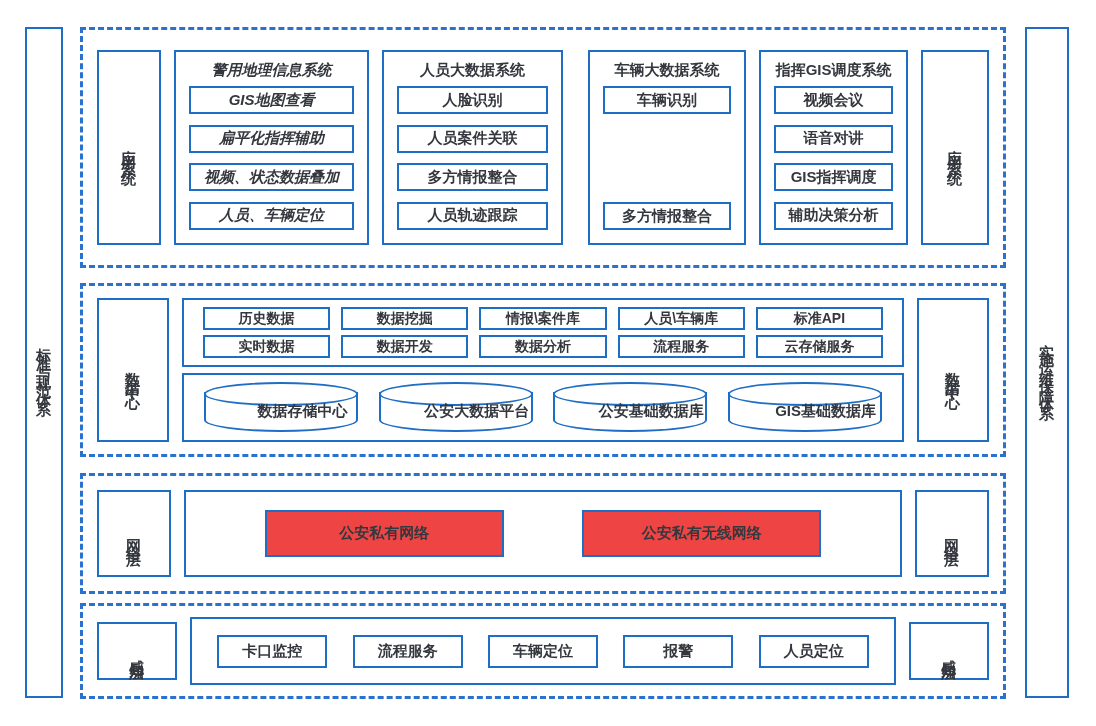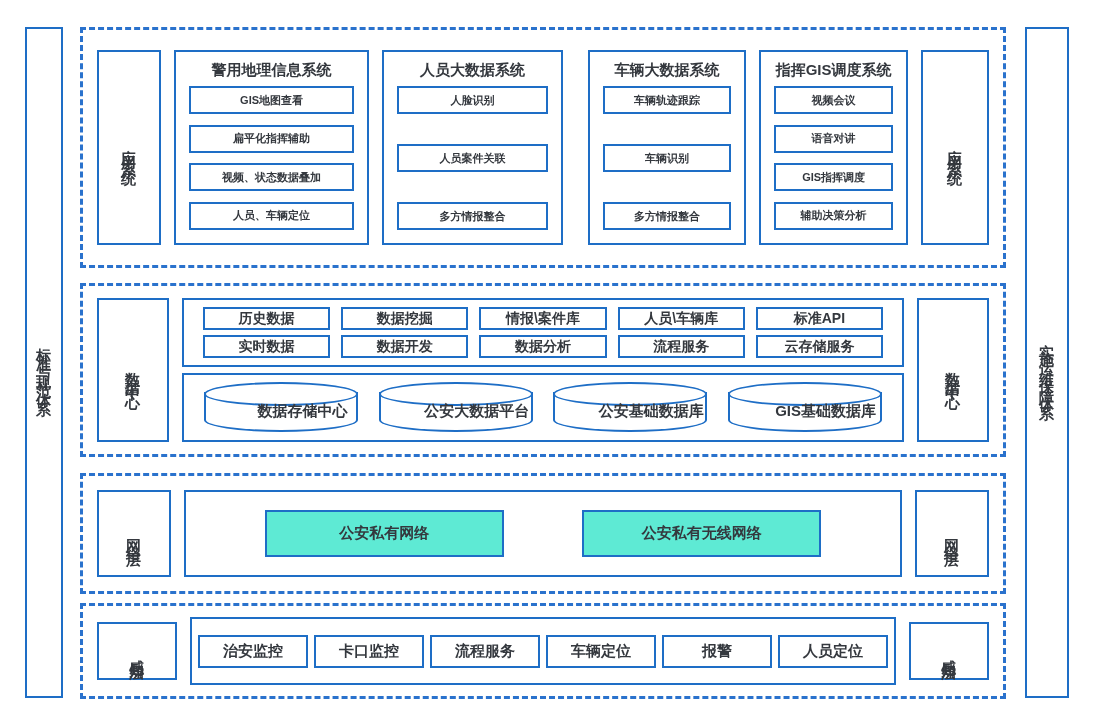--- a/index.html
+++ b/index.html
@@ -29,25 +29,25 @@
   .layer-perception{top:603px;height:96px;padding:10px 14px;gap:13px;align-items:center;}
 
   .label-box{border:2px solid var(--blue);display:flex;align-items:center;
     justify-content:center;background:#fff;flex:none;}
   .label-box .v-text{letter-spacing:7px;text-indent:7px;}
 
   
   .app-label{width:64px;}
   .panel{border:2px solid var(--blue);padding:5px 13px 13px;display:flex;
     flex-direction:column;background:#fff;}
-  .p1{flex:203;} .p2{flex:185;} .p3{flex:158;margin-left:12px;} .p4{flex:146;}
+  .p1{flex:203;font-style:italic;} .p2{flex:185;} .p3{flex:158;margin-left:12px;} .p4{flex:146;}
   .panel-title{text-align:center;font-weight:700;font-size:15px;line-height:26px;height:26px;flex:none;}
   .panel-items{display:flex;flex-direction:column;justify-content:space-between;flex:1;padding-top:3px;}
   .app-item{border:2px solid var(--blue);height:28px;display:flex;align-items:center;
-    justify-content:center;font-weight:700;font-size:11px;background:#fff;}
+    justify-content:center;font-weight:700;font-size:15px;background:#fff;}
 
   
   .data-label{width:72px;}
   .data-mid{flex:1;display:flex;flex-direction:column;gap:6px;}
   .services-box{border:2px solid var(--blue);padding:7px 19px;display:grid;
     grid-template-columns:repeat(5,1fr);gap:5px 11px;background:#fff;flex:none;}
   .svc{border:2px solid var(--blue);height:23px;display:flex;align-items:center;
     justify-content:center;font-weight:700;font-size:14px;background:#fff;}
   .cylinders-box{border:2px solid var(--blue);flex:1;display:flex;align-items:center;
     justify-content:space-evenly;background:#fff;}
@@ -57,21 +57,21 @@
   .cylinder::before{content:"";position:absolute;top:-10px;left:-2px;right:-2px;height:20px;
     border:2px solid var(--blue);border-radius:50%;background:#fff;}
   .cyl-label{position:absolute;inset:0;display:flex;align-items:center;justify-content:center;
     font-weight:700;font-size:15px;z-index:1;padding-top:1px;padding-left:42px;}
 
   
   .net-label{width:74px;}
   .net-box{border:2px solid var(--blue);flex:1;display:flex;align-items:center;
     justify-content:space-evenly;background:#fff;}
   .net-item{width:239px;height:47px;border:2px solid var(--blue);display:flex;
-    align-items:center;justify-content:center;font-weight:700;font-size:15px;background:#5eead4;}
+    align-items:center;justify-content:center;font-weight:700;font-size:15px;background:#ef4444;}
 
   
   .sense-label{width:80px;height:58px;align-self:center;}
   .sense-label .v-text{letter-spacing:3px;text-indent:3px;font-size:15px;}
   .sense-box{border:2px solid var(--blue);flex:1;height:68px;display:flex;align-items:center;
     justify-content:space-evenly;background:#fff;}
   .sense-item{width:110px;height:33px;border:2px solid var(--blue);display:flex;
     align-items:center;justify-content:center;font-weight:700;font-size:15px;background:#fff;}
 </style>
 </head>
@@ -100,27 +100,27 @@
         <div class="app-item">人员、车辆定位</div>
       </div>
     </div>
 
     <div class="panel p2">
       <div class="panel-title">人员大数据系统</div>
       <div class="panel-items">
         <div class="app-item">人脸识别</div>
         <div class="app-item">人员案件关联</div>
         <div class="app-item">多方情报整合</div>
+        <div class="app-item">人员轨迹跟踪</div>
       </div>
     </div>
 
     <div class="panel p3">
       <div class="panel-title">车辆大数据系统</div>
       <div class="panel-items">
-        <div class="app-item">车辆轨迹跟踪</div>
         <div class="app-item">车辆识别</div>
         <div class="app-item">多方情报整合</div>
       </div>
     </div>
 
     <div class="panel p4">
       <div class="panel-title">指挥GIS调度系统</div>
       <div class="panel-items">
         <div class="app-item">视频会议</div>
         <div class="app-item">语音对讲</div>
@@ -185,21 +185,20 @@
     <div class="label-box net-label">
       <span class="v-text">网络层</span>
     </div>
   </div>
 
   <div class="layer layer-perception">
     <div class="label-box sense-label">
       <span class="v-text">感知层</span>
     </div>
     <div class="sense-box">
-      <div class="sense-item">治安监控</div>
       <div class="sense-item">卡口监控</div>
       <div class="sense-item">流程服务</div>
       <div class="sense-item">车辆定位</div>
       <div class="sense-item">报警</div>
       <div class="sense-item">人员定位</div>
     </div>
     <div class="label-box sense-label">
       <span class="v-text">感知层</span>
     </div>
   </div>

